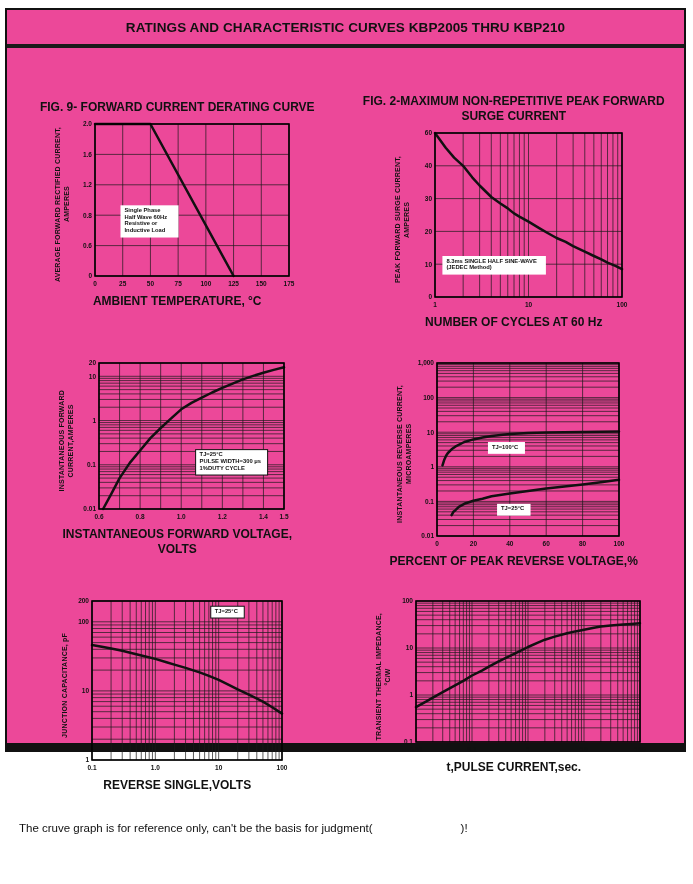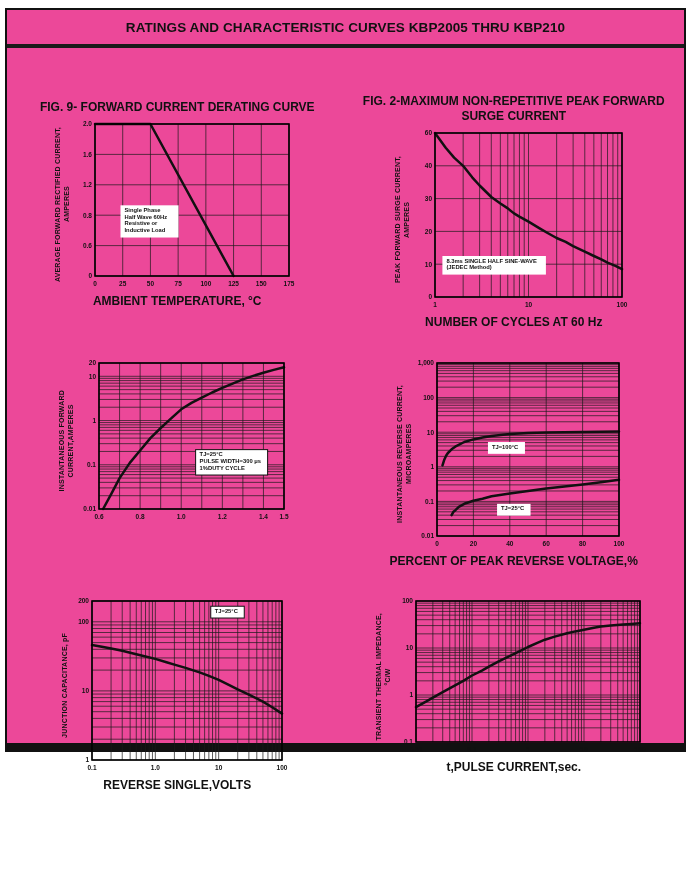--- a/index.html
+++ b/index.html
@@ -206,20 +206,22 @@
             <text x="145.33333333333331" y="162" text-anchor="middle" font-size="6.5" font-weight="bold" fill="#111">1.2</text>
             <text x="186.44444444444443" y="162" text-anchor="middle" font-size="6.5" font-weight="bold" fill="#111">1.4</text>
             <text x="207" y="162" text-anchor="middle" font-size="6.5" font-weight="bold" fill="#111">1.5</text>
             <text x="19" y="8.3" text-anchor="end" font-size="6.5" font-weight="bold" fill="#111">20</text>
             <text x="19" y="21.614141169474877" text-anchor="end" font-size="6.5" font-weight="bold" fill="#111">10</text>
             <text x="19" y="65.84276077964991" text-anchor="end" font-size="6.5" font-weight="bold" fill="#111">1</text>
             <text x="19" y="110.07138038982497" text-anchor="end" font-size="6.5" font-weight="bold" fill="#111">0.1</text>
             <text x="19" y="154.3" text-anchor="end" font-size="6.5" font-weight="bold" fill="#111">0.01</text>
           </svg>
       </div>
+      <div class="xlabel">INSTANTANEOUS FORWARD VOLTAGE,
+VOLTS</div>
     </div>
 
     <div class="chart">
       <div class="chart-body">
         <div class="ylabel">INSTANTANEOUS REVERSE  CURRENT,
 MICROAMPERES</div>
         <svg width="217" height="195">
             <line x1="22.00" y1="6" x2="22.00" y2="179" stroke="#1a1a1a" stroke-width="0.7"></line>
             <line x1="58.40" y1="6" x2="58.40" y2="179" stroke="#1a1a1a" stroke-width="0.7"></line>
             <line x1="94.80" y1="6" x2="94.80" y2="179" stroke="#1a1a1a" stroke-width="0.7"></line>
@@ -446,14 +448,17 @@
             <text x="19" y="55.300000000000004" text-anchor="end" font-size="6.5" font-weight="bold" fill="#111">10</text>
             <text x="19" y="102.30000000000001" text-anchor="end" font-size="6.5" font-weight="bold" fill="#111">1</text>
             <text x="19" y="149.3" text-anchor="end" font-size="6.5" font-weight="bold" fill="#111">0.1</text>
           </svg>
       </div>
       <div class="xlabel">t,PULSE CURRENT,sec.</div>
     </div>
 
   </div>
 
+  <div class="footer">
+    <span>The cruve graph is for reference only, can't be the basis for judgment(</span><span class="gap"></span><span>)!</span>
+  </div>
 
 </div>
 
 </body></html>

